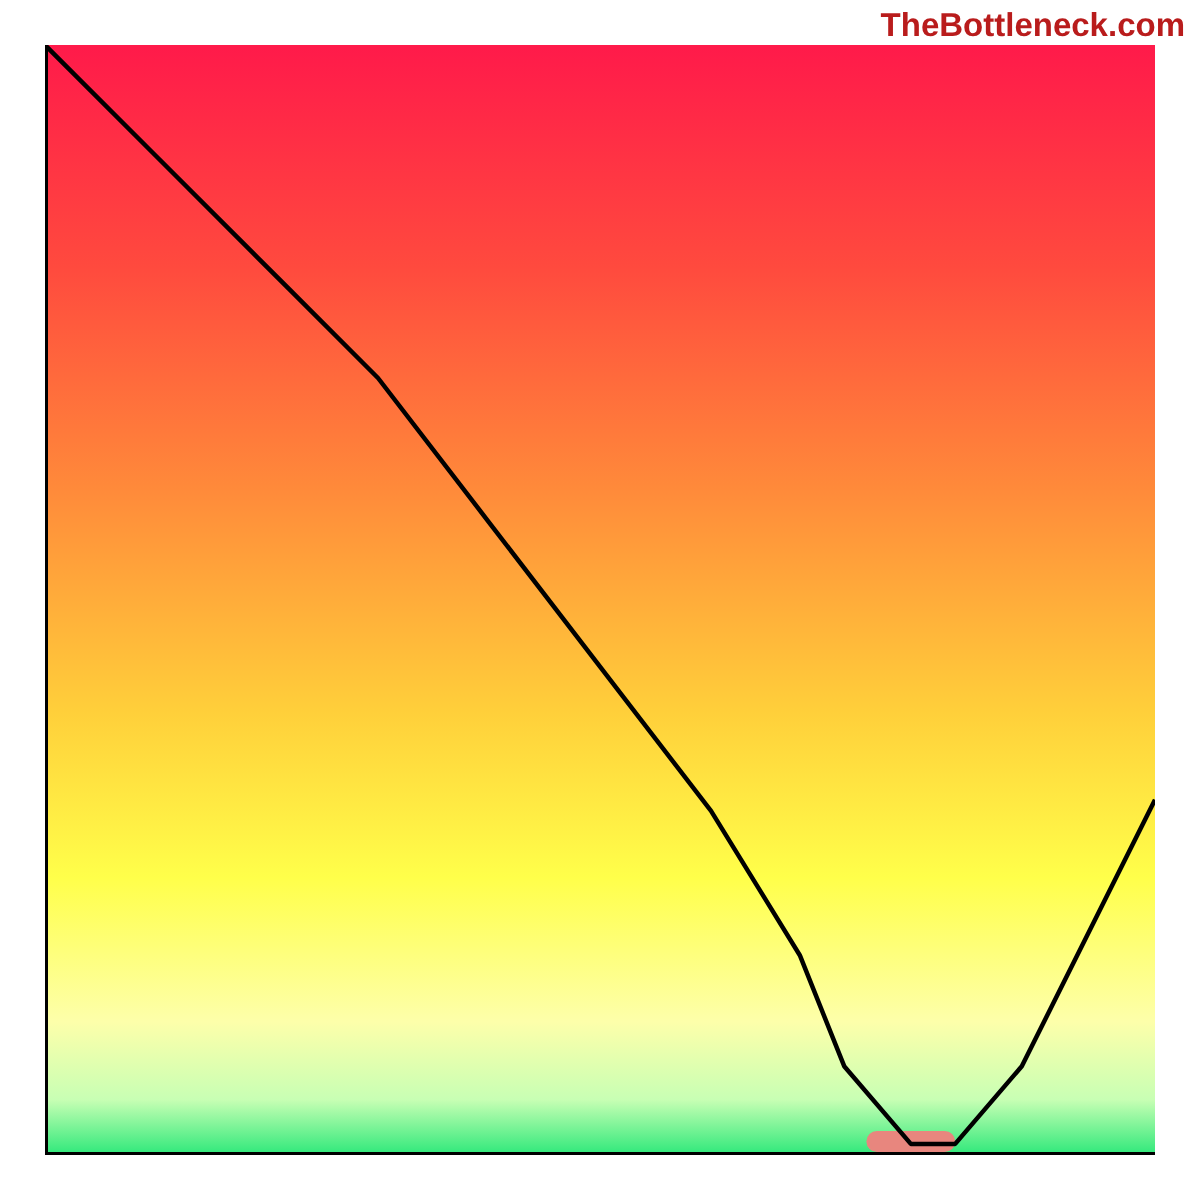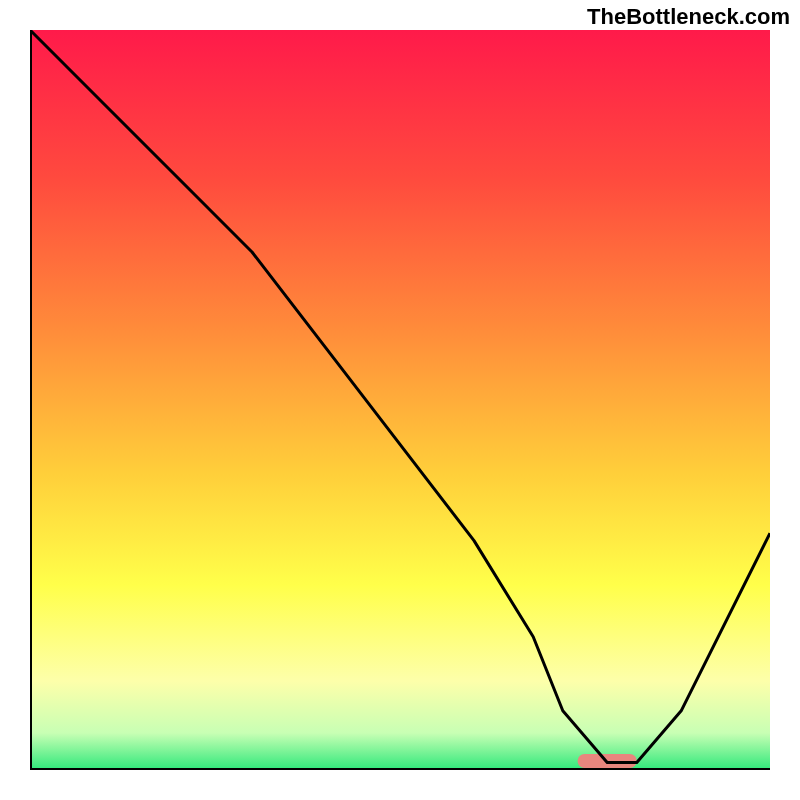--- a/index.html
+++ b/index.html
@@ -14,21 +14,21 @@
     position: relative;
     width: 800px;
     height: 800px;
   }
   .watermark {
     position: absolute;
     top: 4px;
     right: 10px;
     font-size: 22px;
     font-weight: bold;
-    color: #000000;
+    color: #b91c1c;
     z-index: 10;
   }
   .chart-area {
     position: absolute;
     left: 30px;
     top: 30px;
     width: 740px;
     height: 740px;
   }
   svg {

